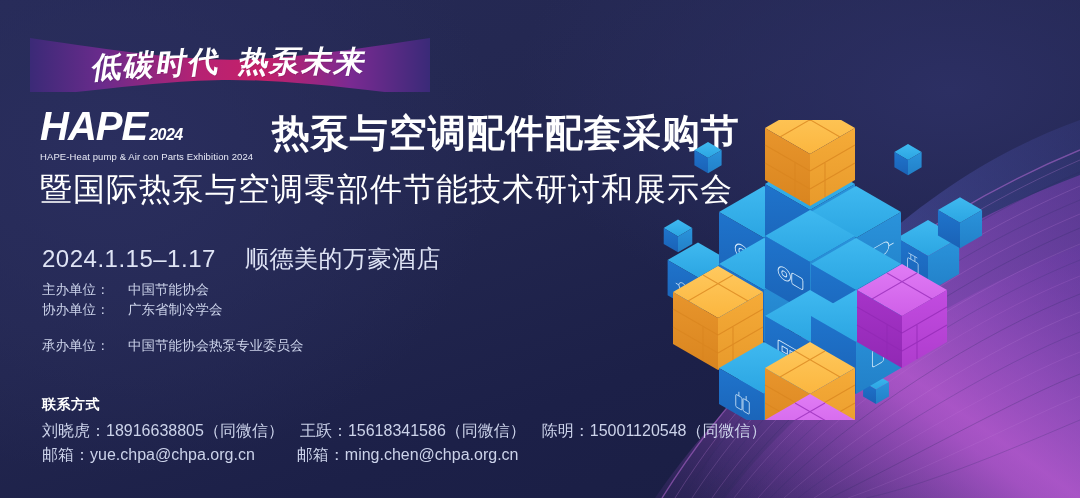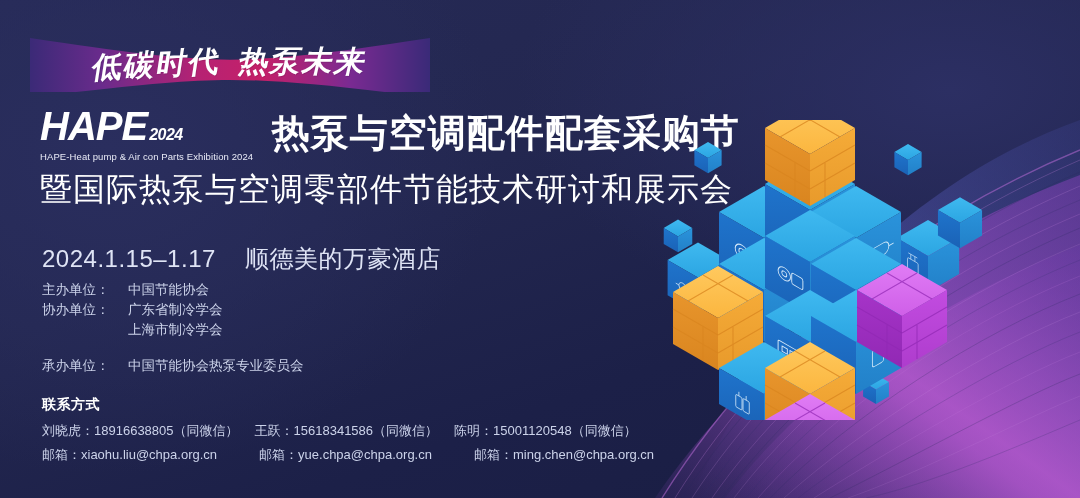--- a/index.html
+++ b/index.html
@@ -75,21 +75,21 @@
   
   .orgs{position:absolute;left:42px;top:280px;}
   .org-row{display:flex;color:#ccd3ea;font-size:13.5px;line-height:20px;white-space:nowrap;}
   .org-label{width:86px;flex:0 0 86px;}
   .org-value{}
 
   
   .contact{position:absolute;left:42px;top:396px;}
   .contact-title{color:#ffffff;font-size:14px;font-weight:bold;letter-spacing:.5px;}
   .contact-line{
-    color:#ccd3ea;font-size:13px;line-height:22px;white-space:nowrap;
+    color:#ccd3ea;font-size:16px;line-height:22px;white-space:nowrap;
     margin-top:6px;display:flex;align-items:baseline;
   }
   .contact-line.emails{margin-top:2px;}
   .c-person{margin-right:16px;}
   .c-email{margin-right:42px;}
   .c-email:last-child,.c-person:last-child{margin-right:0;}
 
   
   .cubes{position:absolute;left:660px;top:120px;width:360px;height:300px;}
   .cubes svg{display:block;}
@@ -190,24 +190,20 @@
 
   <div class="orgs">
     <div class="org-row">
       <span class="org-label">主办单位：</span>
       <span class="org-value">中国节能协会</span>
     </div>
     <div class="org-row">
       <span class="org-label">协办单位：</span>
       <span class="org-value">广东省制冷学会</span>
     </div>
-    <div class="org-row">
-      <span class="org-label"></span>
-      <span class="org-value">上海市制冷学会</span>
-    </div>
     <div class="org-row" style="margin-top:16px;justify-content:space-between;">
       <span class="org-label">承办单位：</span>
       <span class="org-value">中国节能协会热泵专业委员会</span>
     </div>
   </div>
 
   <div class="contact">
     <div class="contact-title">联系方式</div>
 
     <div class="contact-line">
@@ -216,23 +212,20 @@
       </span>
       <span class="c-person">
         <span>王跃：</span><span>15618341586</span><span>（同微信）</span>
       </span>
       <span class="c-person">
         <span>陈明：</span><span>15001120548</span><span>（同微信）</span>
       </span>
     </div>
 
     <div class="contact-line emails">
-      <span class="c-email">
-        <span>邮箱：</span><span>xiaohu.liu@chpa.org.cn</span>
-      </span>
       <span class="c-email">
         <span>邮箱：</span><span>yue.chpa@chpa.org.cn</span>
       </span>
       <span class="c-email">
         <span>邮箱：</span><span>ming.chen@chpa.org.cn</span>
       </span>
     </div>
   </div>
 
   <div class="cubes">

